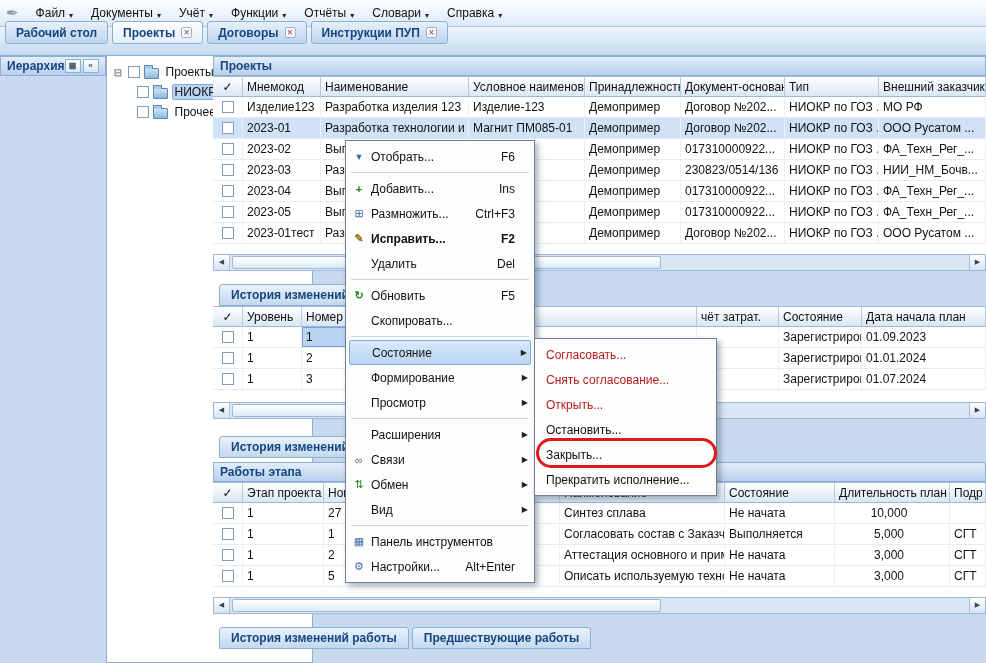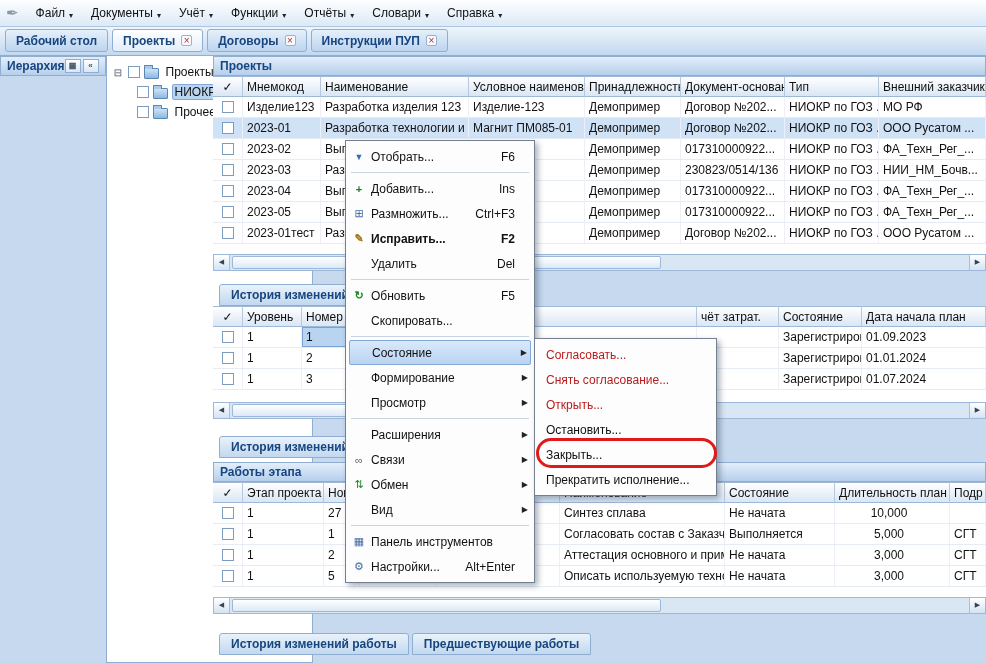--- a/index.html
+++ b/index.html
@@ -8,21 +8,21 @@
 
 
 .menubar{height:27px;display:flex;align-items:center;background:linear-gradient(#fdfeff,#dce9f7);border-bottom:1px solid #aec5e0;padding:0 6px}
 .logo{font-size:15px;color:#8a97a8;margin-right:8px}
 .menu-items{display:flex}
 .mb-item{display:flex;align-items:flex-end;gap:4px;padding:4px 9px;cursor:default}
 [data-name="chevron-down-icon"]{font-size:8px;color:#223}
 
 
 .tabbar{height:29px;background:linear-gradient(#eef5fc,#c3d8ef);border-bottom:1px solid #8fafd2;display:flex;align-items:flex-end;padding:0 5px;gap:4px}
-.tab{display:flex;align-items:center;gap:6px;height:23px;margin-bottom:3px;padding:0 10px;border:1px solid #8fafd2;border-radius:3px;background:linear-gradient(#e6f0fa,#bdd4ee);font-weight:bold;color:#17457f;white-space:nowrap}
+.tab{display:flex;align-items:center;gap:6px;height:23px;margin-bottom:11px;padding:0 10px;border:1px solid #8fafd2;border-radius:3px;background:linear-gradient(#e6f0fa,#bdd4ee);font-weight:bold;color:#17457f;white-space:nowrap}
 .tab.active{background:linear-gradient(#ffffff,#e2eefa)}
 .tab-close{font-size:10px;line-height:9px;width:11px;height:11px;text-align:center;border:1px solid #9ab0cc;border-radius:2px;background:#f6fafe;color:#a33;font-weight:normal}
 .tab-close:empty{display:none}
 
 
 .workspace{display:flex;height:607px}
 .left-panel{width:207px;margin-right:6px;display:flex;flex-direction:row}
 .right-panel{width:773px}
 
 .panel-hdr{height:20px;background:linear-gradient(#e3eefb,#b6cfec);border:1px solid #8fafd2;display:flex;align-items:center;padding:0 6px;font-weight:bold;color:#17457f;white-space:nowrap}
@@ -65,21 +65,21 @@
 .hscroll{height:16px;display:flex;background:#d9e6f3;border:1px solid #9db8d8;border-top:none}
 .sb-btn{width:16px;text-align:center;font-size:7px;line-height:14px;background:linear-gradient(#ffffff,#d4e3f3);border-right:1px solid #a9c0da;color:#345}
 .sb-btn.r{border-right:none;border-left:1px solid #a9c0da}
 .sb-track{flex:1;position:relative;margin:1px 0}
 .sb-thumb{position:absolute;left:2px;top:0;bottom:0;width:58%;background:linear-gradient(#ffffff,#dce9f6);border:1px solid #9db8d8;border-radius:2px}
 
 
 .tabrow{height:22px;display:flex;gap:3px;padding-left:6px}
 .tabrow.t1{margin-top:13px}
 .tabrow.t2{margin-top:17px}
-.tabrow.t3{margin-top:19px}
+.tabrow.t3{margin-top:13px}
 .sec-tab{display:inline-flex;align-items:center;height:22px;padding:0 11px;border:1px solid #8fafd2;border-radius:3px 3px 0 0;background:linear-gradient(#e9f2fb,#c2d8ef);font-weight:bold;color:#17457f;white-space:nowrap}
 .panel-hdr.sec{margin-top:4px}
 
 
 .ctx-menu{position:absolute;left:345px;top:140px;width:190px;background:#fdfdfd;border:1px solid #74808f;box-shadow:3px 3px 6px rgba(40,60,90,.4);padding:3px;z-index:40}
 .sub-menu{position:absolute;left:534px;top:338px;width:183px;background:#fdfdfd;border:1px solid #74808f;box-shadow:3px 3px 6px rgba(40,60,90,.4);padding:3px;z-index:45}
 .menu-item{display:flex;align-items:center;height:25px;font-size:12px;color:#111}
 .mi-icon{width:20px;text-align:center;flex:0 0 auto;font-size:11px}
 .mi-label{flex:1;white-space:nowrap;overflow:hidden;padding-left:2px}
 .sub-menu .mi-label{padding-left:8px}

